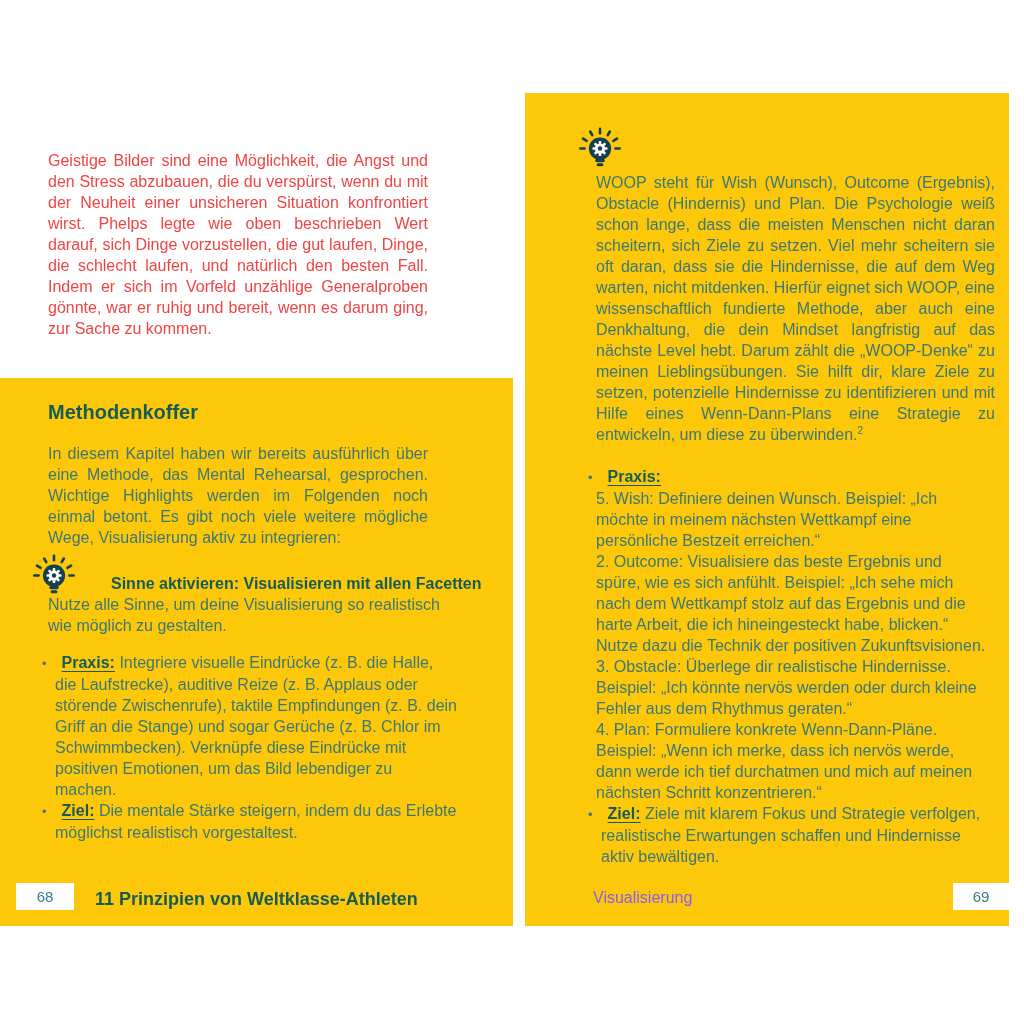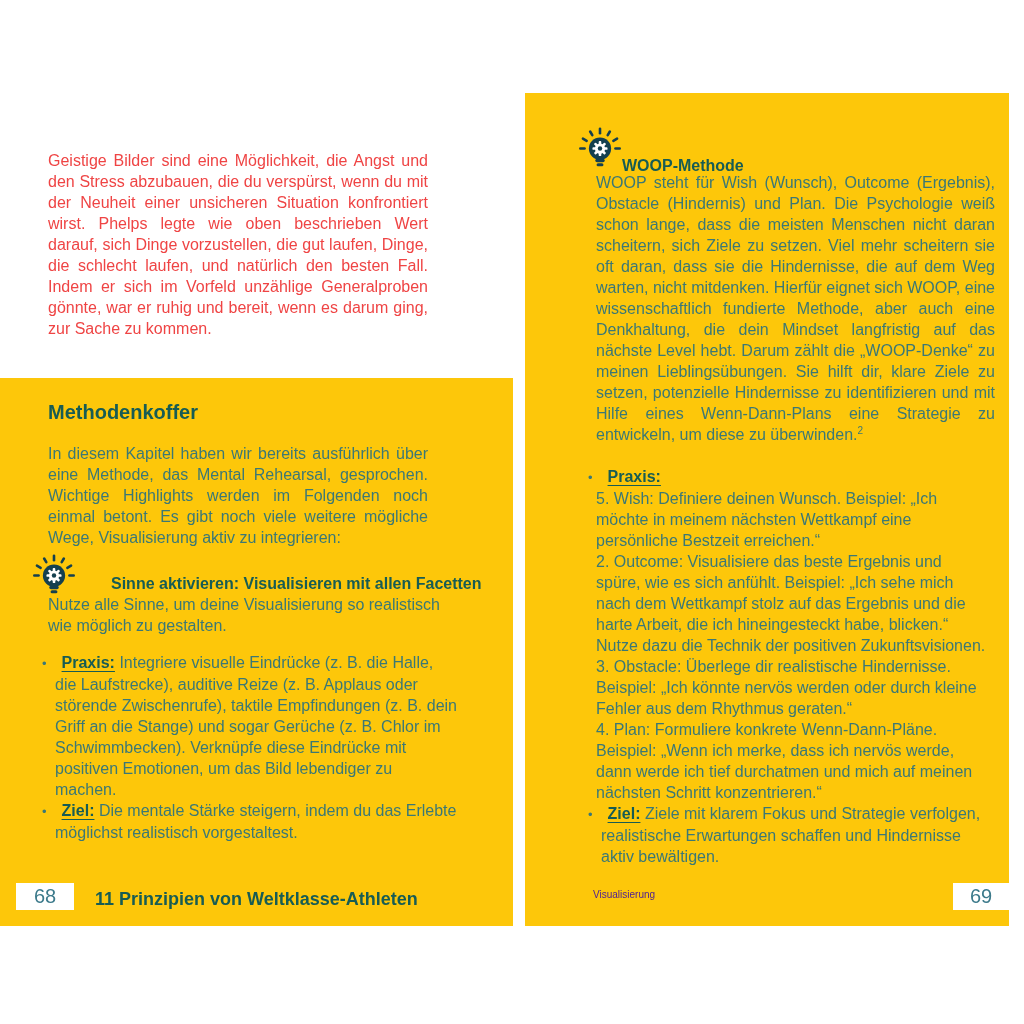--- a/index.html
+++ b/index.html
@@ -14,23 +14,23 @@
   .justify{text-align:justify;}
   .abs{position:absolute;}
   h2.section{margin:0;font-size:20px;line-height:24px;font-weight:bold;color:#175c54;}
   .tip-heading{font-size:16px;font-weight:bold;color:#175c54;line-height:20px;}
   .bullet{padding-left:13px;text-indent:-13px;}
   .bullet .dot{font-size:13px;}
   .blabel{font-weight:bold;color:#175c54;text-decoration:underline;text-underline-offset:3px;margin-left:15px;}
   .items > div{text-indent:0;}
   sup{font-size:10px;line-height:0;}
   .footer-text-bold{font-size:18px;font-weight:bold;color:#175c54;}
-  .footer-text{font-size:10px;color:#4c1d95;}
+  .footer-text{font-size:16px;color:#8b5cf6;}
   .pagebox{position:absolute;background:#ffffff;width:58px;height:27px;display:flex;
-           align-items:center;justify-content:center;font-size:20px;color:#3c7a8b;}
+           align-items:center;justify-content:center;font-size:15px;color:#3c7a8b;}
   .icon-wrap{position:absolute;width:48px;height:52px;}
   svg{display:block;}
 </style>
 </head>
 <body>
 
 <div id="canvas">
 
   <div id="yellow-left" class="yellow"></div>
   <div id="yellow-right" class="yellow"></div>
@@ -112,21 +112,20 @@
         <rect x="26.5" y="15.2" width="3" height="4.5" rx="1" transform="rotate(135 28 24)"></rect>
         <rect x="26.5" y="15.2" width="3" height="4.5" rx="1" transform="rotate(180 28 24)"></rect>
         <rect x="26.5" y="15.2" width="3" height="4.5" rx="1" transform="rotate(225 28 24)"></rect>
         <rect x="26.5" y="15.2" width="3" height="4.5" rx="1" transform="rotate(270 28 24)"></rect>
         <rect x="26.5" y="15.2" width="3" height="4.5" rx="1" transform="rotate(315 28 24)"></rect>
       </g>
       <circle cx="28" cy="24" r="2.6" fill="#14404f"></circle>
     </svg>
   </div>
 
-  <div class="abs tip-heading" style="left:622px;top:156px;width:340px;">WOOP-Methode</div>
 
   <p class="abs body on-yellow justify" style="left:596px;top:172px;width:399px;margin:0;"><span>WOOP steht für Wish (Wunsch), Outcome (Ergebnis), Obstacle (Hindernis) und Plan. Die Psychologie weiß schon lange, dass die meisten Menschen nicht daran scheitern, sich Ziele zu setzen. Viel mehr scheitern sie oft daran, dass sie die Hindernisse, die auf dem Weg warten, nicht mitdenken. Hierfür eignet sich WOOP, eine wissenschaftlich fundierte Methode, aber auch eine Denkhaltung, die dein Mindset langfristig auf das nächste Level hebt. Darum zählt die „WOOP-Denke“ zu meinen Lieblingsübungen. Sie hilft dir, klare Ziele zu setzen, potenzielle Hindernisse zu identifizieren und mit Hilfe eines Wenn-Dann-Plans eine Strategie zu entwickeln, um diese zu überwinden.</span><sup>2</sup></p>
 
   <div class="abs body on-yellow" style="left:588px;top:466px;width:400px;">
     <div class="bullet">
       <span class="dot">•</span><span class="blabel">Praxis:</span>
     </div>
     <div class="items" style="padding-left:8px;">
       <div>5. Wish: Definiere deinen Wunsch. Beispiel: „Ich möchte in meinem nächsten Wettkampf eine persönliche Bestzeit erreichen.“</div>
       <div>2. Outcome: Visualisiere das beste Ergebnis und spüre, wie es sich anfühlt. Beispiel: „Ich sehe mich nach dem Wettkampf stolz auf das Ergebnis und die harte Arbeit, die ich hineingesteckt habe, blicken.“ Nutze dazu die Technik der positiven Zukunftsvisionen.</div>

